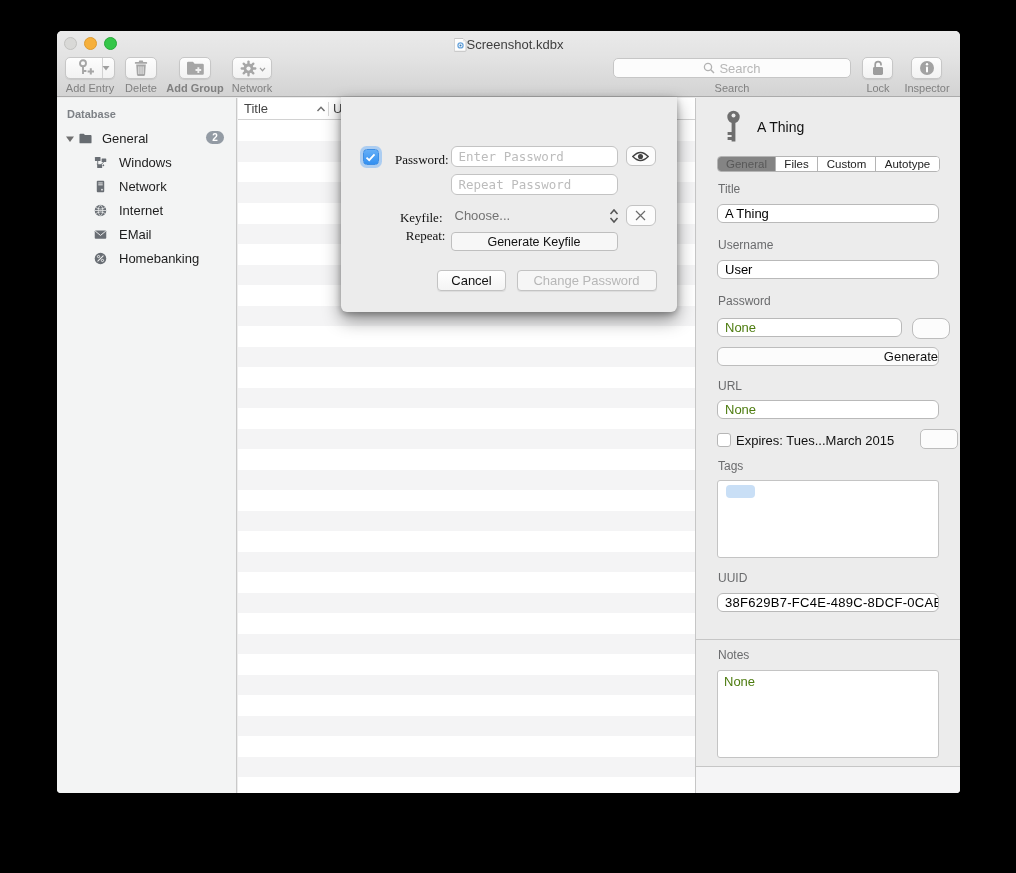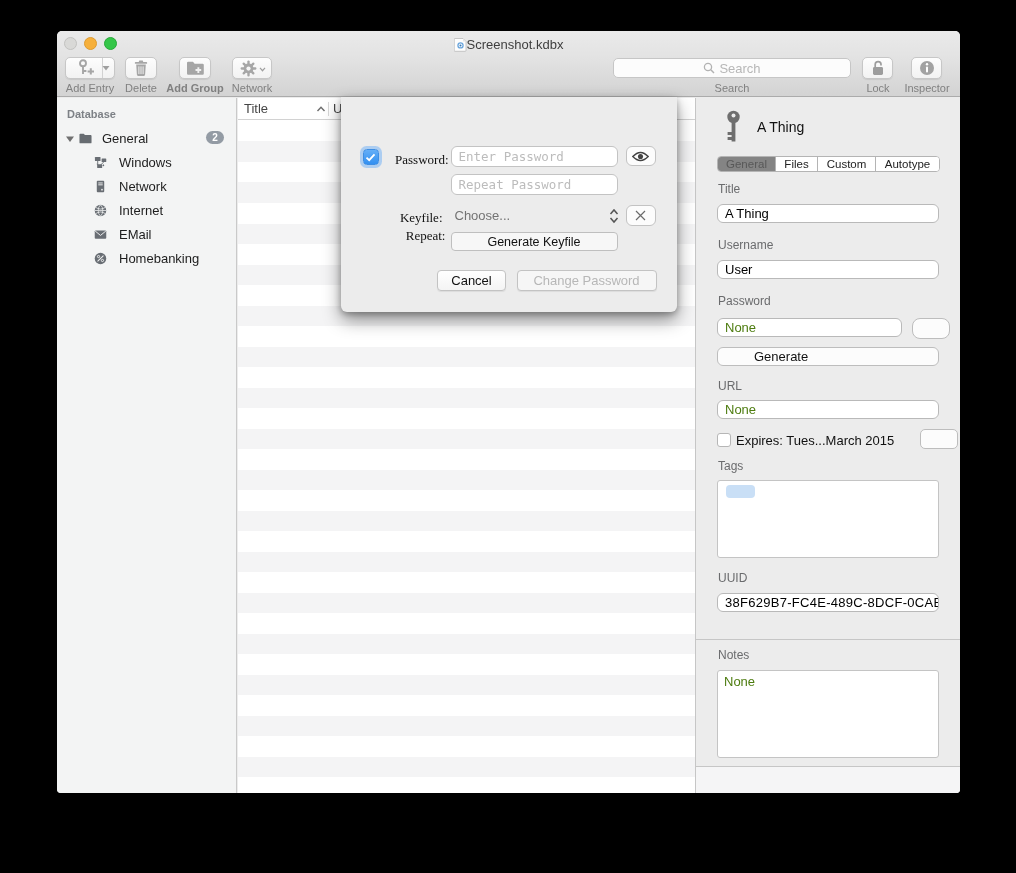--- a/index.html
+++ b/index.html
@@ -70,21 +70,21 @@
   .seg-item { height:100%; font-size:11.5px; color:#222; display:flex; align-items:center;
     justify-content:center; border-right:1px solid #b4b4b4; background:#fff; }
   .seg-item:last-child { border-right:none; }
   .seg-item.sel { background:#848484; color:#585858; }
   .insp-label { position:absolute; left:22px; font-size:12px; color:#6a6b6d; }
   .insp-field { position:absolute; left:21px; width:222px; height:19px; background:#fff;
     border:1px solid #b9b9b9; border-radius:6px; font-size:13px; color:#000;
     display:flex; align-items:center; padding:0 7px; white-space:nowrap; overflow:hidden; }
   .insp-field .ph, .ph-text { color:#4d7c0f; }
   .insp-btn { position:absolute; background:#fcfcfc; border:1px solid #bdbdbd; border-radius:6px;
-    display:flex; align-items:center; justify-content:flex-start; font-size:13px; color:#111;padding-left:36px; }
+    display:flex; align-items:center; justify-content:flex-end; font-size:13px; color:#111;padding-left:36px; }
   .insp-box { position:absolute; left:21px; width:222px; background:#fff; border:1px solid #c4c4c4; }
   .divider { position:absolute; left:0; width:265px; height:1px; background:#c6c6c6; }
   .checkbox-sm { position:absolute; width:14px; height:14px; background:#fff;
     border:1px solid #b6b6b6; border-radius:3px; }
   .tag-chip { position:absolute; left:8px; top:4px; width:29px; height:13px;
     background:#c9dff6; border-radius:4px; }
 
   
   .sheet { position:absolute; left:283.5px; top:66px; width:336px; height:215px;
     background:#ececec; border-radius:0 0 6px 6px;

